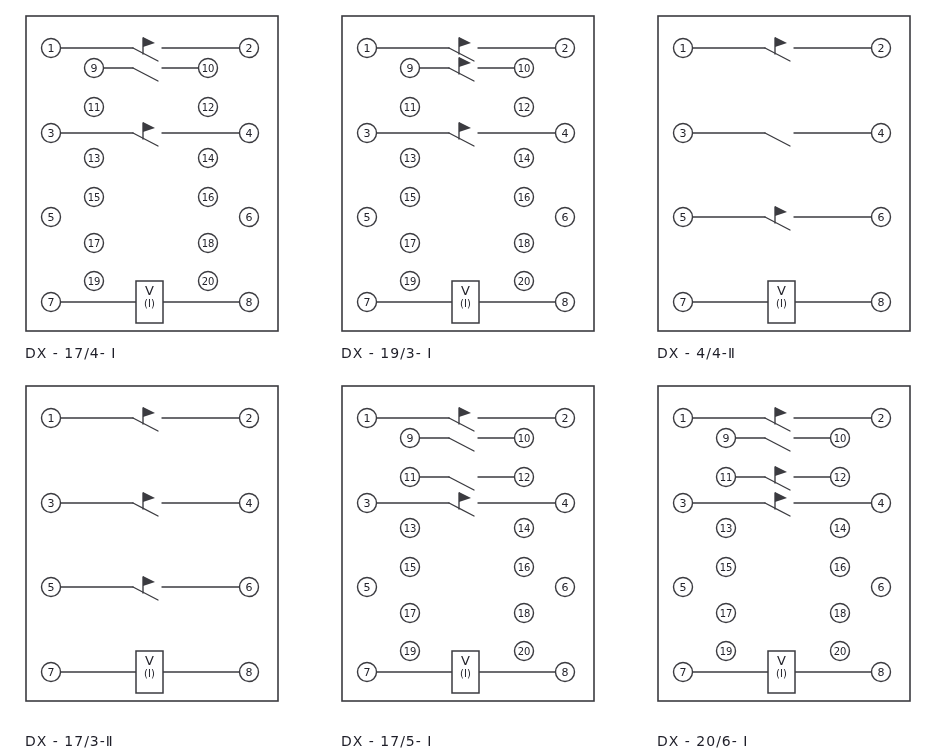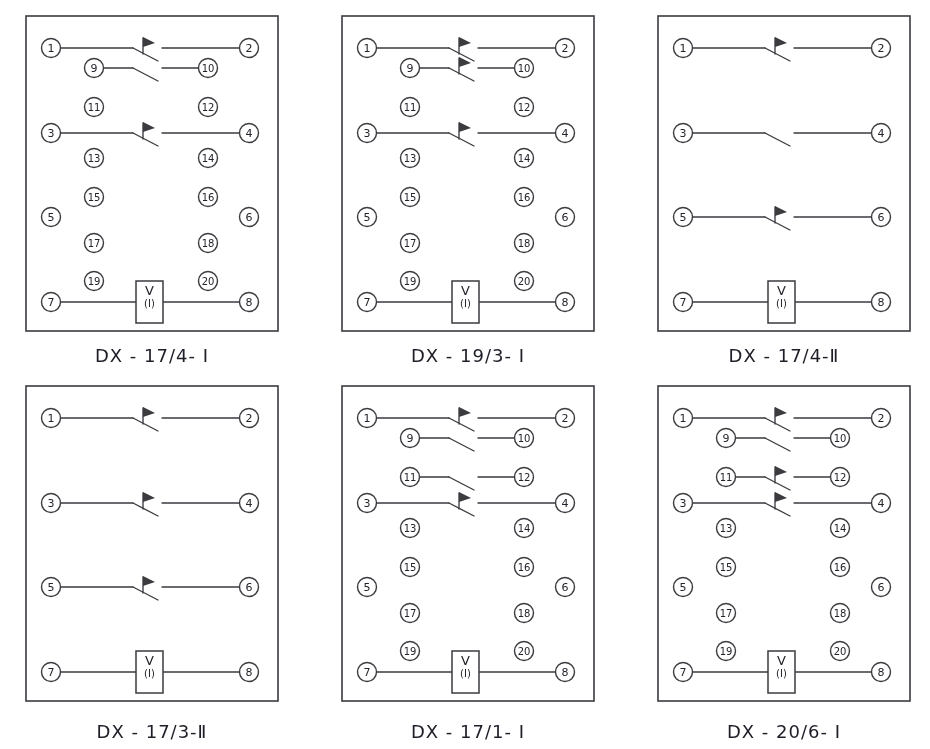--- a/index.html
+++ b/index.html
@@ -19,27 +19,27 @@
   .cell { position: relative; }
   .cell:nth-child(3n+1) { --bx: 25px; }
   .cell:nth-child(3n+2) { --bx: 31px; }
   .cell:nth-child(3n)   { --bx: 37px; }
   .cell svg { position: absolute; left: var(--bx); top: 15px; }
   .cell:nth-child(n+4) svg { top: 10px; }
   .diagram-label {
     position: absolute;
     left: var(--bx); top: 345px;
     width: 254px;
-    text-align: center;
-    font-size: 18px;
+    text-align: left;
+    font-size: 14px;
     letter-spacing: 1px;
     color: #1e1e28;
     white-space: nowrap;
   }
-  .cell:nth-child(n+4) .diagram-label { top: 346px; }
+  .cell:nth-child(n+4) .diagram-label { top: 358px; }
   svg text { font-family: "DejaVu Sans", sans-serif; }
 </style>
 </head>
 <body>
 
 <div class="sheet">
 
   <div class="cell">
     <svg width="254" height="317" viewBox="0 0 254 317">
         <rect x="1" y="1" width="252" height="315" fill="none" stroke="#3b3b40" stroke-width="1.6"></rect>
@@ -337,21 +337,21 @@
         </g>
         <g>
           <circle cx="26" cy="287" r="9.5" fill="#ffffff" stroke="#3b3b40" stroke-width="1.4"></circle>
           <text x="26" y="287.5" text-anchor="middle" dominant-baseline="central" font-size="11" fill="#23232b">7</text>
         </g>
         <g>
           <circle cx="224" cy="287" r="9.5" fill="#ffffff" stroke="#3b3b40" stroke-width="1.4"></circle>
           <text x="224" y="287.5" text-anchor="middle" dominant-baseline="central" font-size="11" fill="#23232b">8</text>
         </g>
       </svg>
-    <div class="diagram-label">DX - 17/4-Ⅱ</div>
+    <div class="diagram-label">DX - 4/4-Ⅱ</div>
   </div>
 
   <div class="cell">
     <svg width="254" height="317" viewBox="0 0 254 317">
         <rect x="1" y="1" width="252" height="315" fill="none" stroke="#3b3b40" stroke-width="1.6"></rect>
         <g stroke="#3b3b40" stroke-width="1.35" fill="none" stroke-linecap="round">
           <line x1="35.5" y1="33" x2="108" y2="33"></line>
           <line x1="108" y1="33" x2="133" y2="46"></line>
           <line x1="137" y1="33" x2="214.5" y2="33"></line>
           <g>
@@ -532,21 +532,21 @@
         </g>
         <g>
           <circle cx="26" cy="287" r="9.5" fill="#ffffff" stroke="#3b3b40" stroke-width="1.4"></circle>
           <text x="26" y="287.5" text-anchor="middle" dominant-baseline="central" font-size="11" fill="#23232b">7</text>
         </g>
         <g>
           <circle cx="224" cy="287" r="9.5" fill="#ffffff" stroke="#3b3b40" stroke-width="1.4"></circle>
           <text x="224" y="287.5" text-anchor="middle" dominant-baseline="central" font-size="11" fill="#23232b">8</text>
         </g>
       </svg>
-    <div class="diagram-label">DX - 17/1- Ⅰ</div>
+    <div class="diagram-label">DX - 17/5- Ⅰ</div>
   </div>
 
   <div class="cell">
     <svg width="254" height="317" viewBox="0 0 254 317">
         <rect x="1" y="1" width="252" height="315" fill="none" stroke="#3b3b40" stroke-width="1.6"></rect>
         <g stroke="#3b3b40" stroke-width="1.35" fill="none" stroke-linecap="round">
           <line x1="35.5" y1="33" x2="108" y2="33"></line>
           <line x1="108" y1="33" x2="133" y2="46"></line>
           <line x1="137" y1="33" x2="214.5" y2="33"></line>
           <g>

